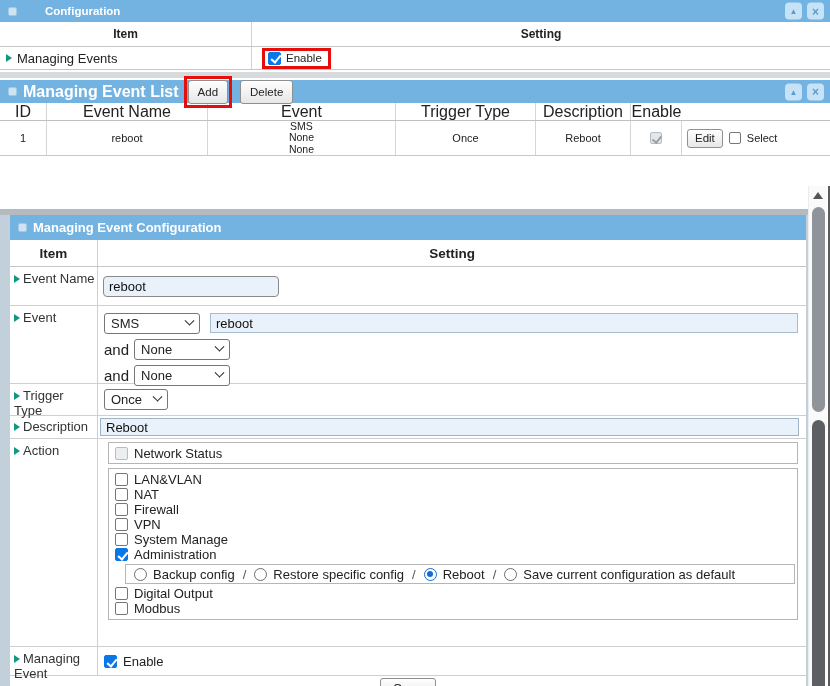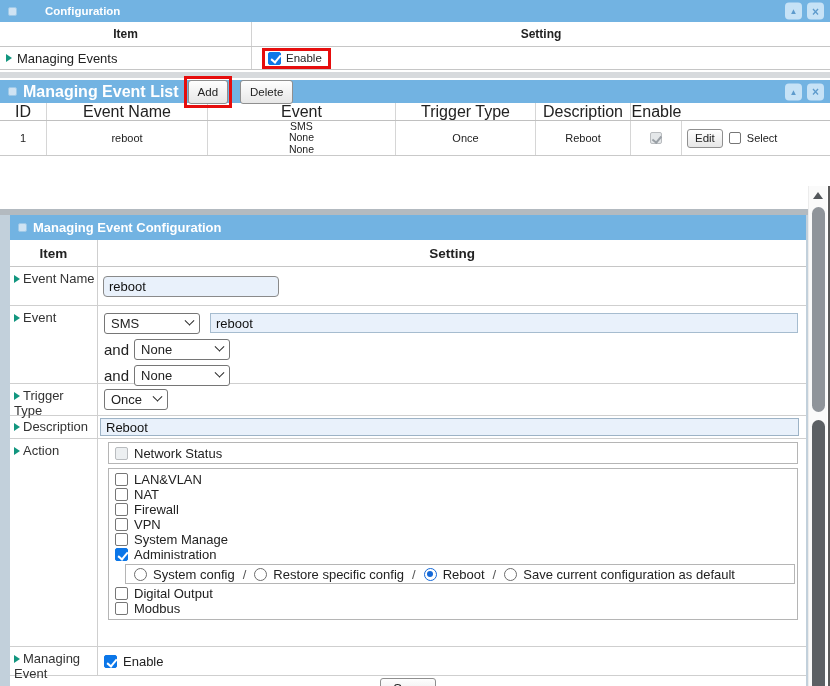--- a/index.html
+++ b/index.html
@@ -306,21 +306,21 @@
             <div class="ck-line">
                 <span class="cb"></span>
                 <span>System Manage</span>
               </div>
             <div class="ck-line">
                 <span class="cb checked"></span>
                 <span>Administration</span>
               </div>
             <div class="radio-box">
               <span class="radio"></span>
-                <span>System config</span>
+                <span>Backup config</span>
               <span class="sep">/</span>
               <span class="radio"></span>
                 <span>Restore specific config</span>
               <span class="sep">/</span>
               <span class="radio selected"></span>
                 <span>Reboot</span>
               <span class="sep">/</span>
               <span class="radio"></span>
                 <span>Save current configuration as default</span>
             </div>

